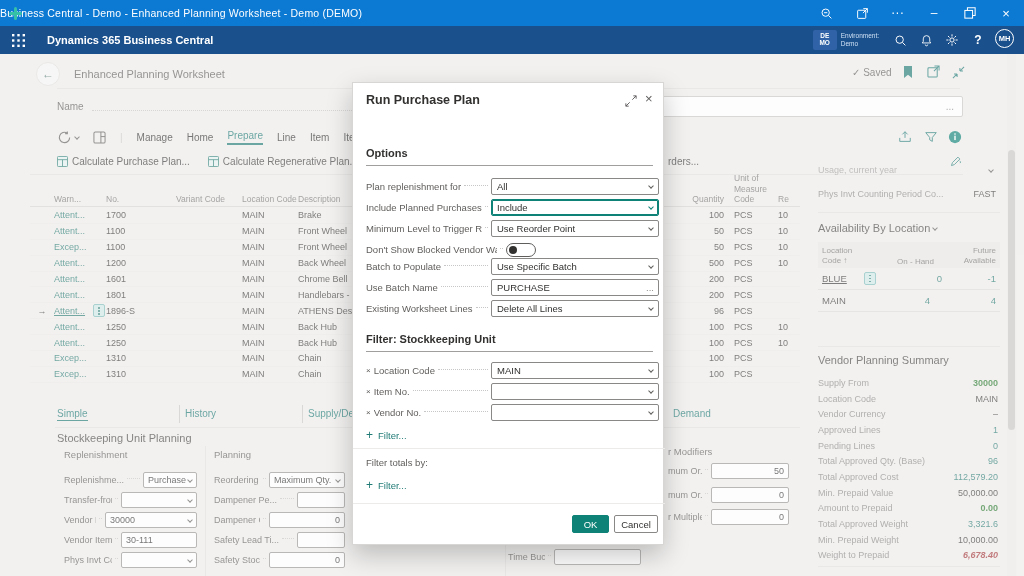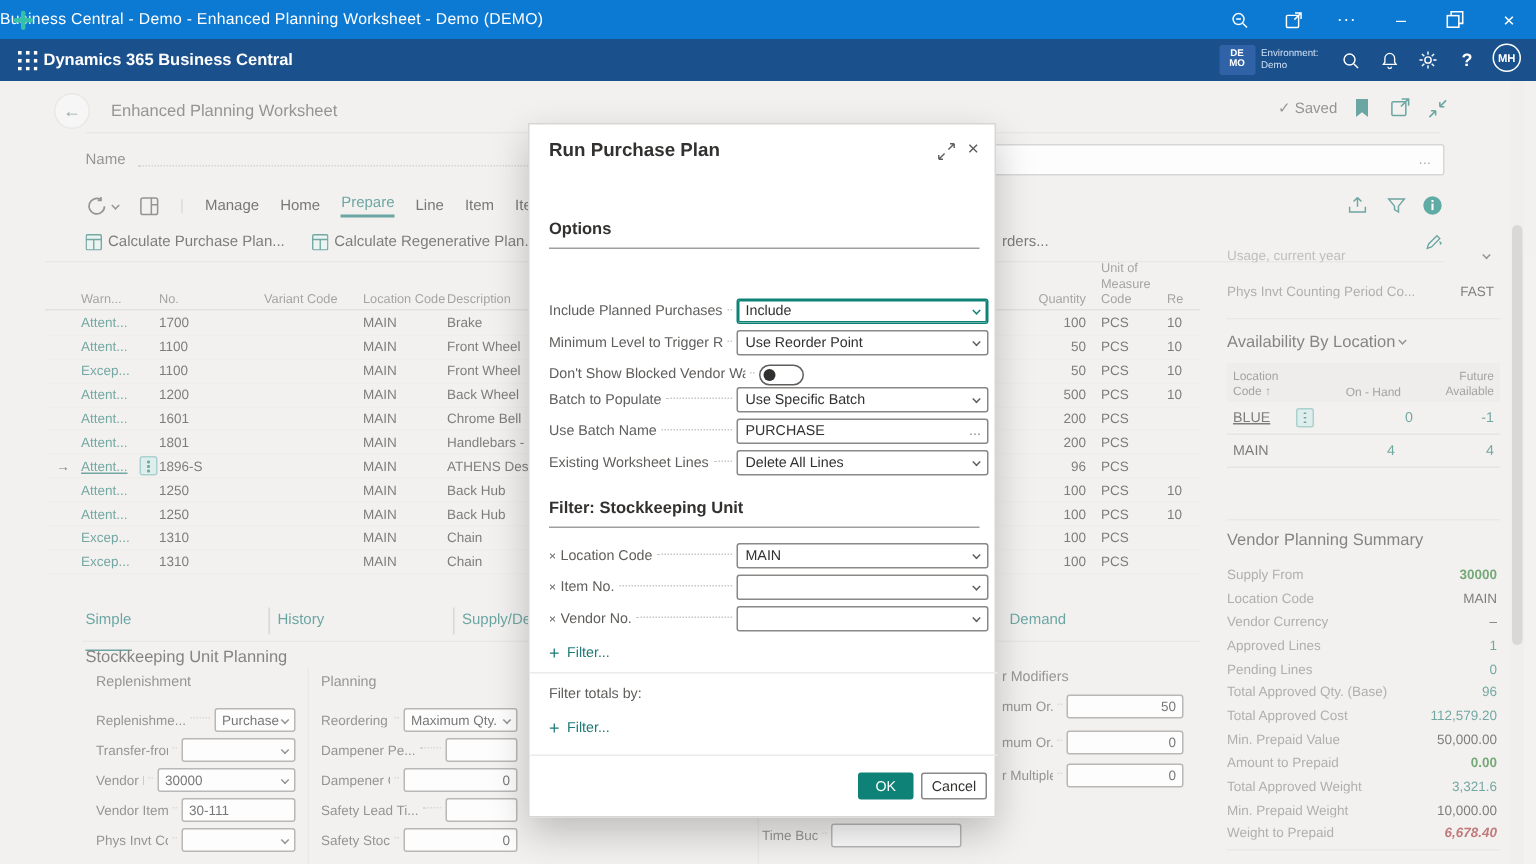--- a/index.html
+++ b/index.html
@@ -4,21 +4,21 @@
 <style>
   *{margin:0;padding:0;box-sizing:border-box}
   html,body{width:1024px;height:576px;overflow:hidden}
   body{position:relative;font-family:"Liberation Sans","DejaVu Sans",sans-serif;background:#efedeb;color:#323130;font-size:10px}
   .abs{position:absolute}
   
   #titlebar{position:absolute;left:0;top:0;width:1024px;height:26px;background:#0c79d2;display:flex;align-items:center;color:#fff}
   #titlebar .t-title{font-size:10.5px;letter-spacing:.2px}
   #titlebar .winbtn{width:36px;height:26px;display:flex;align-items:center;justify-content:center}
   #appbar{position:absolute;left:0;top:26px;width:1024px;height:28px;background:#1a508c;display:flex;align-items:center;color:#fff}
-  #appbar .brand{font-size:11px;font-weight:700;margin-left:4px}
+  #appbar .brand{font-size:11px;font-weight:700;margin-left:22px}
   .envtile{width:24px;height:20px;background:#2f62a7;border-radius:2px;color:#fff;font-size:6.5px;font-weight:700;display:flex;flex-direction:column;align-items:center;justify-content:center;line-height:1.05}
   .envtxt{font-size:6.5px;color:#cfe0f4;line-height:1.2;margin-left:4px}
   .abicon{width:26px;height:26px;display:flex;align-items:center;justify-content:center}
   .avatar{width:19px;height:19px;border:1.5px solid #fff;border-radius:50%;display:flex;align-items:center;justify-content:center;font-size:7.5px;font-weight:700;margin:0 10px 4px 4px}
   
   .hr{position:absolute;height:1px;background:#e1dfdd}
   .vr{position:absolute;width:1px;background:#e1dfdd}
   .chev{display:inline-block;width:4px;height:4px;border-right:1px solid #605e5c;border-bottom:1px solid #605e5c;transform:rotate(45deg);margin-left:3px;vertical-align:2px}
   .vdots{display:inline-flex;flex-direction:column;gap:1.5px;align-items:center;justify-content:center}
   .vdots i{width:1.5px;height:1.5px;border-radius:50%;background:#2b7c74;display:block}
@@ -53,21 +53,21 @@
   .c-qty{width:82px;text-align:right}
   .c-uom{width:44px;margin-left:10px}
   .c-re{width:22px;overflow:hidden;white-space:nowrap}
   .trow .c-warn{color:#2b7c74}
   .trow .arrow{visibility:hidden}
   .trow.selected .arrow{visibility:visible}
   .trow.selected .c-warn{text-decoration:underline}
   .trow.selected .chip{display:inline-flex}
   
   .btab{position:absolute;font-size:10px;color:#1f7a75;white-space:nowrap}
-  .btab.active{border-bottom:1px solid #1f7a75;padding-bottom:14px}
+  .btab.active{border-bottom:1px solid #1f7a75;padding-bottom:1px}
   .skutitle{position:absolute;left:57px;top:432px;font-size:11px;color:#484644}
   .grptitle{position:absolute;font-size:9.5px;color:#605e5c}
   .fieldrow{position:absolute;display:flex;align-items:center;height:17px;font-size:9px;color:#605e5c}
   .fieldrow .lbl{white-space:nowrap;overflow:hidden;flex-shrink:1}
   .leader{flex:1;border-bottom:1px dotted #c9c7c5;margin:0 3px 3px;min-width:3px}
   .ctl{height:16px;border:1px solid #989694;border-radius:2px;background:#fff;display:flex;align-items:center;padding:0 4px;font-size:9px;color:#323130;position:relative;flex-shrink:0}
   .ctl.select{padding-right:12px}
   .ctl.select .chev{position:absolute;right:4px;top:5px;margin:0}
   .ctl.num{justify-content:flex-end}
   
@@ -734,20 +734,28 @@
   <span class="abs" style="left:272px;top:12px">
     <svg width="12" height="12" viewBox="0 0 14 14">
         <path d="M8.5 5.5L13 1M13 1H9.7M13 1v3.3M5.5 8.5L1 13M1 13h3.3M1 13V9.7" fill="none" stroke="#605e5c" stroke-width="1.1"></path>
       </svg>
   </span>
   <span class="abs" style="left:292px;top:8px;font-size:13px;color:#605e5c">×</span>
 
 
   <div class="dsec" style="top:64px">Options</div>
 
+  <div class="drow" style="top:95px">
+    <span class="lbl">Plan replenishment for</span>
+      <span class="leader"></span>
+    <span class="dctl">
+        <span>All</span>
+        <i class="chev"></i>
+      </span>
+  </div>
   <div class="drow" style="top:116px">
     <span class="lbl">Include Planned Purchases</span>
       <span class="leader"></span>
     <span class="dctl focus">
         <span>Include</span>
         <i class="chev" style="border-color:#0e8276"></i>
       </span>
   </div>
   <div class="drow" style="top:137px">
     <span class="lbl">Minimum Level to Trigger Reorder</span>

